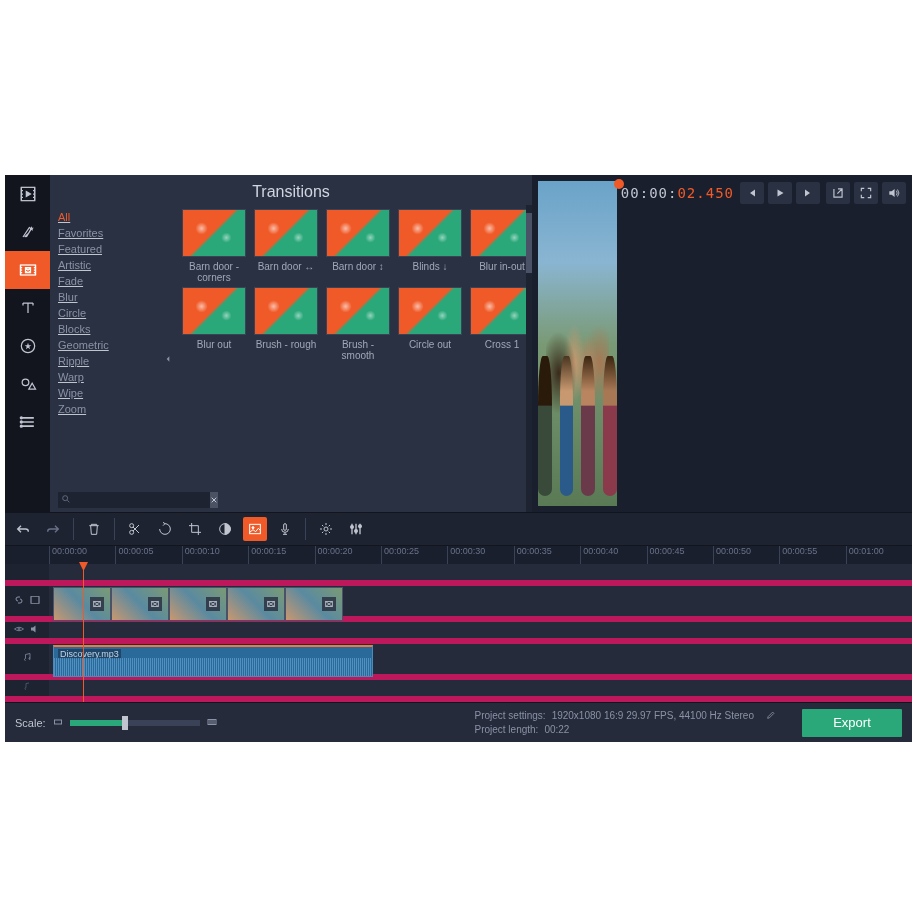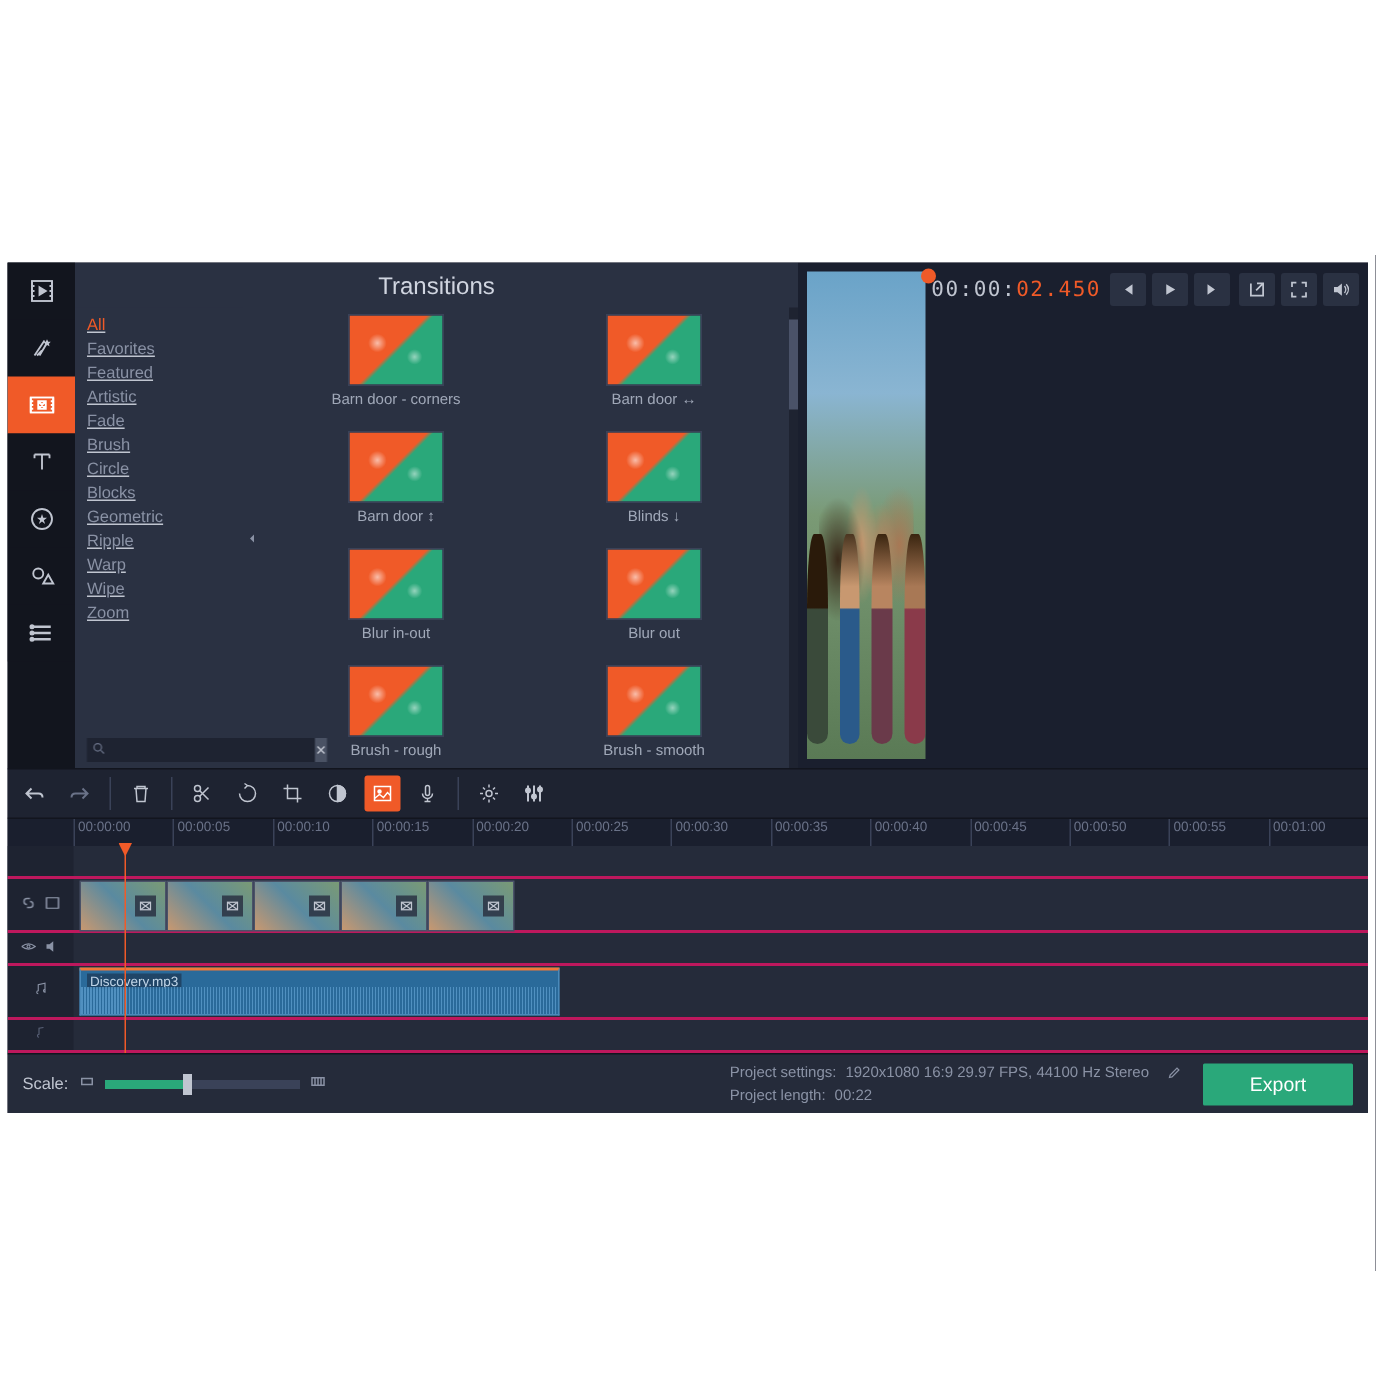--- a/index.html
+++ b/index.html
@@ -15,21 +15,21 @@
 .panel-body { display: flex; flex: 1; min-height: 0; }
 .category-col { width: 112px; padding: 4px 8px; background: #2a3142; display: flex; flex-direction: column; text-decoration: underline; }
 .category-list { flex: 1; overflow: auto; }
 .category-list div { padding: 2px 0; font-size: 11px; color: #8a92a5; cursor: pointer; }
 .category-list div.selected { color: #f05a28; }
 .category-search { display: flex; margin-top: auto; }
 .category-search input { flex:1; background: #1e2331; border: none; color: #aaa; font-size: 10px; padding: 2px 4px 2px 16px; height: 16px; }
 .category-search .srch { position: absolute; margin: 2px 0 0 3px; }
 .category-search .close { width: 14px; height: 16px; background: #4a5264; display:flex; align-items:center; justify-content:center; }
 .collapse-handle { width: 12px; display: flex; align-items: center; justify-content: center; cursor: pointer; }
-.transitions-grid { flex: 1; padding: 4px 8px; overflow: auto; display: grid; grid-template-columns: repeat(2, 1fr); gap: 4px 8px; align-content: start; }
+.transitions-grid { flex: 1; padding: 4px 8px; overflow: auto; display: grid; grid-template-columns: repeat(5, 1fr); gap: 4px 8px; align-content: start; }
 .trans-item { display: flex; flex-direction: column; align-items: center; cursor: pointer; }
 .trans-thumb { width: 64px; height: 48px; background: linear-gradient(135deg, #f05a28 0%, #f05a28 48%, #2aa87a 52%, #2aa87a 100%); position: relative; border: 1px solid #3a4258; }
 .trans-thumb::after { content:''; position:absolute; inset:0; background: radial-gradient(circle at 30% 40%, rgba(255,255,255,0.6) 0%, transparent 12%), radial-gradient(circle at 70% 60%, rgba(255,255,255,0.5) 0%, transparent 10%); }
 .trans-label { font-size: 10px; text-align: center; margin-top: 4px; color: #a0a8b8; line-height: 1.1; min-height: 22px; }
 .preview-panel { width: 380px; background: #1a1f2e; display: flex; flex-direction: row; padding: 0 6px 6px; }
 .preview-video { flex: 1; background: linear-gradient(180deg, #6aa3c8 0%, #8ab5d2 25%, #7a9a75 50%, #5a7a55 100%); margin-top: 6px; position: relative; overflow: hidden; }
 .preview-video::before { content:''; position:absolute; left:10%; right:10%; top:35%; bottom:5%; background: radial-gradient(ellipse at 20% 40%, #3a2a1a 0%, transparent 25%), radial-gradient(ellipse at 45% 35%, #c89870 0%, transparent 22%), radial-gradient(ellipse at 65% 38%, #b88560 0%, transparent 20%), radial-gradient(ellipse at 85% 35%, #a87855 0%, transparent 22%); }
 .preview-video .persons { position:absolute; inset:0; display:flex; align-items:flex-end; justify-content:center; gap:8px; padding-bottom:10px; }
 .person { width:70px; height:140px; border-radius:50% 50% 10px 10px; }
 .p1 { background: linear-gradient(#2a1a0a 0%, #2a1a0a 35%, #3a4a3a 36%, #3a4a3a 100%); }
@@ -48,33 +48,33 @@
 .ctrl-btn { width: 24px; height: 22px; background: #2a3142; display:flex; align-items:center; justify-content:center; cursor:pointer; border-radius: 2px; }
 .right-ctrls { display:flex; gap:4px; }
 .toolbar-row { height: 34px; background: #1e2331; display: flex; align-items: center; padding: 0 6px; gap: 6px; border-top: 1px solid #12151e; border-bottom: 1px solid #12151e; }
 .tool-sep { width:1px; height: 22px; background: #3a4258; margin: 0 2px; }
 .tool-btn { width: 24px; height: 24px; display:flex; align-items:center; justify-content:center; cursor:pointer; border-radius: 2px; }
 .tool-btn.active { background: #f05a28; }
 .ruler { height: 18px; background: #1a1f2e; display: flex; position: relative; font-size: 9px; color: #6a7288; }
 .ruler-marks { position:absolute; left:44px; right:0; top:0; bottom:0; display:flex; }
 .ruler-tick { position: relative; flex:1; border-left: 1px solid #3a4258; padding-left: 2px; display:flex; align-items:flex-start; }
 .timeline { background: #252b3a; position: relative; }
-.tl-row { height: 36px; display: flex; align-items: center; border-bottom: 2px solid #be185d; position: relative; }
+.tl-row { height: 36px; display: flex; align-items: center; border-bottom: 6px solid #be185d; position: relative; }
 .tl-row.small { height: 22px; }
 .tl-head { width: 44px; height: 100%; background: #1e2331; display: flex; align-items: center; justify-content: center; gap: 4px; flex-shrink: 0; }
 .tl-content { flex: 1; height: 100%; position: relative; }
 .video-clips { display: flex; height: 34px; position: absolute; left: 4px; top: 1px; }
 .vclip { width: 58px; height: 34px; background: linear-gradient(45deg,#c89870,#5a8aa0,#7a9a75); border: 1px solid #4a5268; position: relative; }
 .vclip .tmark { position:absolute; right:6px; top:50%; transform:translateY(-50%); width:14px; height:14px; background: rgba(42,49,66,0.85); display:flex; align-items:center; justify-content:center; }
 .audio-clip { position: absolute; left: 4px; top: 1px; height: 32px; width: 320px; background: #2a6a9a; border: 1px solid #4a8aba; border-top: 2px solid #f07838; overflow: hidden; }
 .audio-clip .wname { position: absolute; left: 4px; top: 2px; font-size: 9px; color: #c0d5e8; background: rgba(30,60,90,0.8); padding: 0 2px; }
 .audio-wave { position:absolute; left:0; right:0; bottom:0; height:18px; background: repeating-linear-gradient(90deg, #5a9aca 0px, #5a9aca 1px, #2a6a9a 1px, #2a6a9a 2px); opacity: 0.8; }
 .playhead { position: absolute; left: 78px; top: 0; bottom: 0; width: 1px; background: #f05a28; z-index: 10; }
 .playhead::before { content:''; position:absolute; top:-2px; left:-4px; width:9px; height:9px; background:#f05a28; clip-path: polygon(0 0, 100% 0, 50% 100%); }
-.footer { height: 40px; background: #252b3a; display: flex; align-items: center; padding: 0 10px; gap: 0; border-top: 1px solid #12151e; }
+.footer { height: 40px; background: #252b3a; display: flex; align-items: center; padding: 0 10px; gap: 12px; border-top: 1px solid #12151e; }
 .scale-ctrl { display:flex; align-items:center; gap:6px; }
 .scale-track { width: 130px; height: 6px; background: #3a4258; position: relative; }
 .scale-fill { position:absolute; left:0; top:0; bottom:0; width: 40%; background: #2aa87a; }
 .scale-handle { position:absolute; left:40%; top:-4px; width:6px; height:14px; background:#c0c5d0; }
 .footer-info { margin-left: auto; display:flex; flex-direction:column; gap:2px; font-size: 10px; color: #8a92a5; }
 .footer-info div { display:flex; gap: 6px; }
 .export-btn { width: 100px; height: 28px; background: #2aa87a; color: #fff; display:flex; align-items:center; justify-content:center; font-size: 13px; cursor:pointer; margin-left: 14px; border-radius: 1px; text-align: right; }
 .scroll-indicator { width: 6px; background: #1e2331; }
 .scroll-indicator div { width:6px; height: 60px; background: #4a5268; margin-top: 8px; }
 </style>
@@ -135,21 +135,21 @@
     <div class="center-panel">
       <div class="panel-title">Transitions</div>
       <div class="panel-body">
         <div class="category-col">
           <div class="category-list" id="cat-list">
               <div class="selected">All</div>
               <div>Favorites</div>
               <div>Featured</div>
               <div>Artistic</div>
               <div>Fade</div>
-              <div>Brush</div>
+              <div>Blur</div>
               <div>Circle</div>
               <div>Blocks</div>
               <div>Geometric</div>
               <div>Ripple</div>
               <div>Warp</div>
               <div>Wipe</div>
               <div>Zoom</div>
             </div>
           <div class="category-search" style="position:relative">
             <span class="srch"><svg width="10" height="10" viewBox="0 0 24 24" fill="none" stroke="#6a7288" stroke-width="2">

